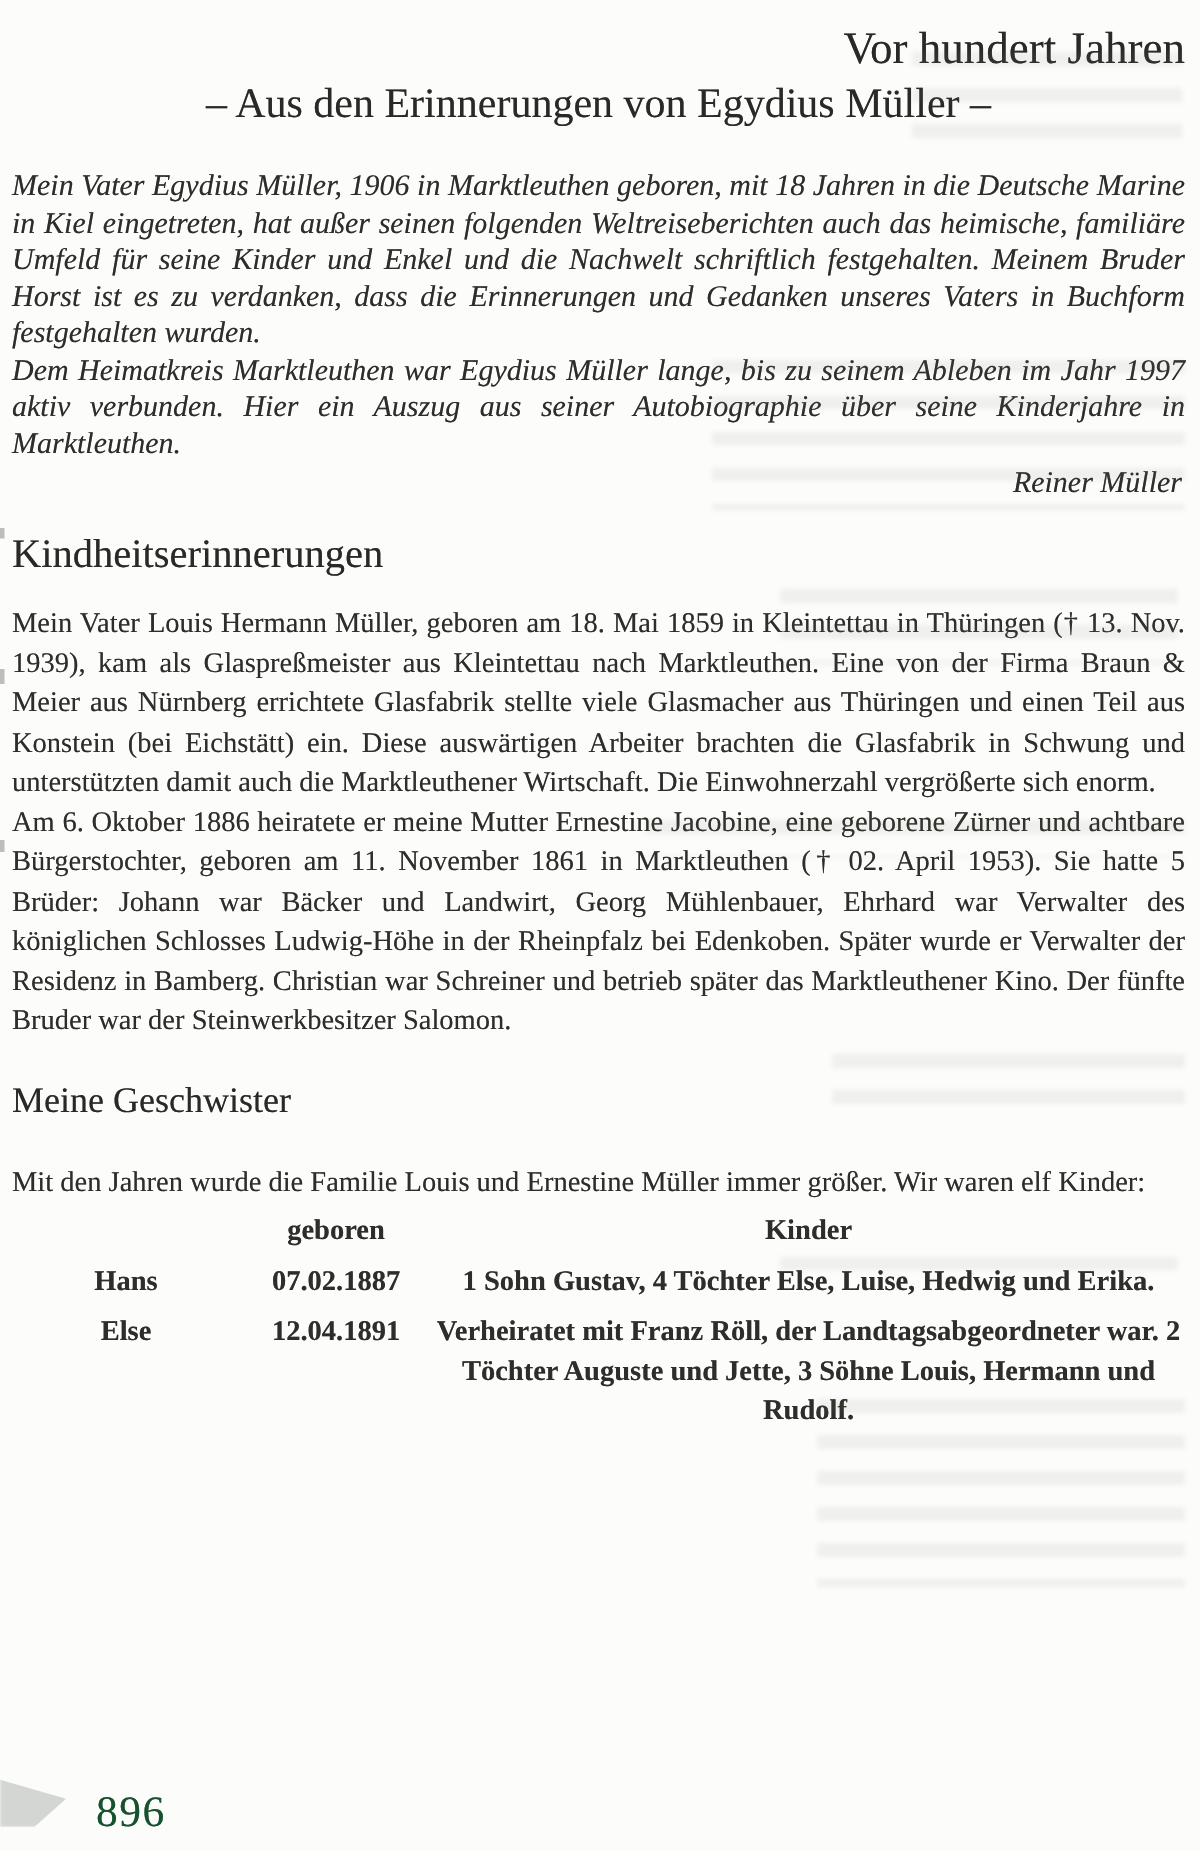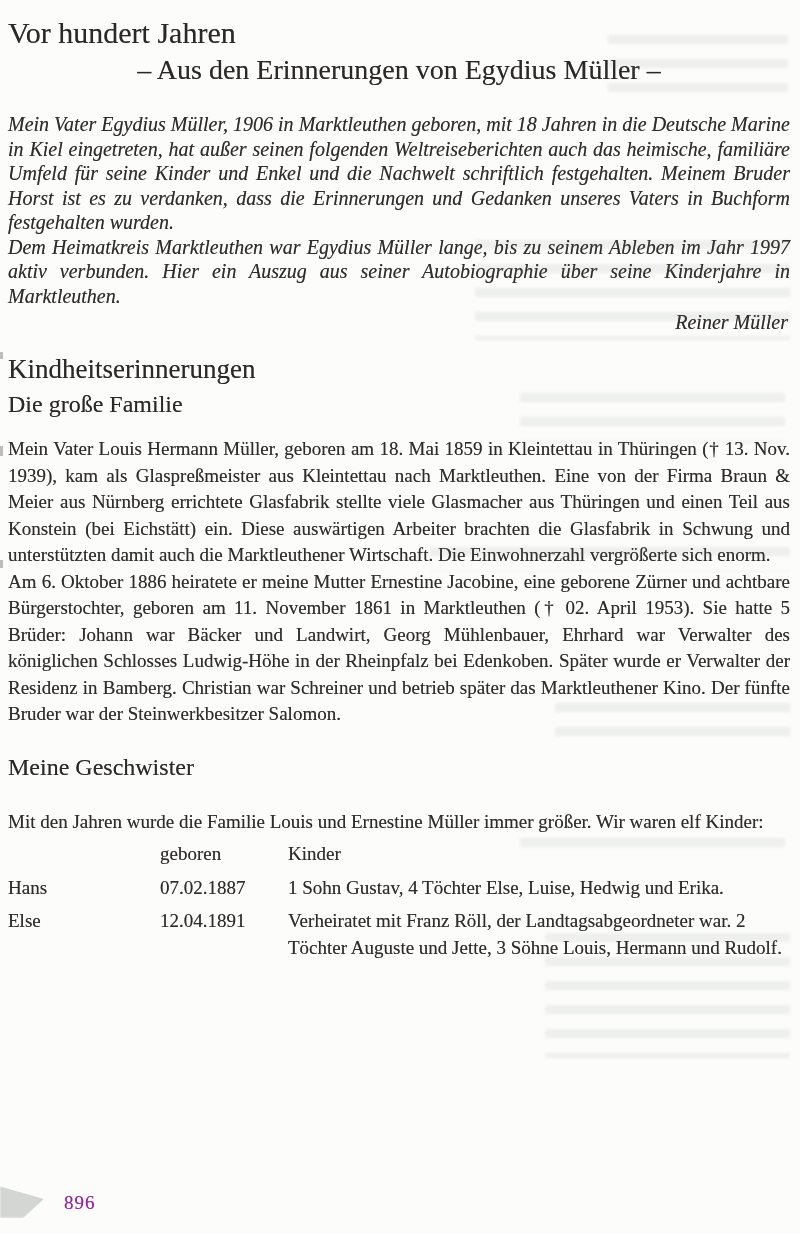--- a/index.html
+++ b/index.html
@@ -13,21 +13,21 @@
     overflow: hidden;
     font-family: "Liberation Serif", "DejaVu Serif", serif;
     color: #2f2d29;
     text-shadow: 0 0 .4px rgba(45,43,38,.55);
   }
   h1.title {
     margin: 0;
     font-size: 30px;
     line-height: 38px;
     font-weight: 400;
-    text-align: left;
+    text-align: right;
     color: #2b2926;
   }
   h2.subtitle {
     margin: 0;
     font-size: 28px;
     line-height: 36px;
     font-weight: 400;
     text-align: center;
     color: #2b2926;
   }
@@ -73,36 +73,36 @@
   table.siblings {
     margin-top: 6px;
     width: 782px;
     border-collapse: collapse;
     table-layout: fixed;
     font-size: 19px;
     line-height: 26.5px;
   }
   table.siblings td, table.siblings th {
     vertical-align: top;
-    font-weight: 400;
-    text-align: left;
+    font-weight: 700;
+    text-align: center;
     padding: 0 0 7px 0;
   }
   col.c-name { width: 152px; }
   col.c-born { width: 128px; }
   td.col-name, th.col-name { padding-left: 8px; }
   td.col-born { padding-left: 8px; }
   th.col-born { padding-left: 24px; }
   td.col-children { text-align: justify; }
   .page-number {
     position: absolute;
     left: 64px;
     top: 1192px;
-    font-size: 19px;
-    color: #a21caf;
+    font-size: 29px;
+    color: #14532d;
     letter-spacing: 1px;
   }
   
   .ghost {
     position: absolute;
     opacity: 0.09;
     filter: blur(1.6px);
     background-image: repeating-linear-gradient(to bottom,
       rgba(0,0,0,0) 0px, rgba(0,0,0,0) 5px,
       #6d7f72 5px, #6d7f72 14px,
@@ -134,21 +134,20 @@
   <h2 class="subtitle">– Aus den Erinnerungen von Egydius Müller –</h2>
 
   <div class="intro">
     <p>Mein Vater Egydius Müller, 1906 in Marktleuthen geboren, mit 18 Jahren in die Deutsche Marine in Kiel eingetreten, hat außer seinen folgenden Weltreiseberichten auch das heimische, familiäre Umfeld für seine Kinder und Enkel und die Nachwelt schriftlich festgehalten. Meinem Bruder Horst ist es zu verdanken, dass die Erinnerungen und Gedanken unseres Vaters in Buchform festgehalten wurden.</p>
     <p>Dem Heimatkreis Marktleuthen war Egydius Müller lange, bis zu seinem Ableben im Jahr 1997  aktiv verbunden. Hier ein Auszug aus seiner Autobiographie über seine Kinderjahre in Marktleuthen.</p>
   </div>
   <p class="signature">Reiner Müller</p>
 
   <h2 class="chapter">Kindheitserinnerungen</h2>
 
-  <h3 class="section">Die große Familie</h3>
   <div class="bodytext">
     <p>Mein Vater Louis Hermann Müller, geboren am 18. Mai 1859 in Kleintettau in Thüringen († 13. Nov. 1939), kam als Glaspreßmeister aus Kleintettau nach Marktleuthen. Eine von der Firma Braun &amp; Meier aus Nürnberg errichtete Glasfabrik stellte viele Glasmacher aus Thüringen und einen Teil aus Konstein (bei Eichstätt) ein. Diese auswärtigen Arbeiter brachten die Glasfabrik in Schwung und unterstützten damit auch die Marktleuthener Wirtschaft. Die Einwohnerzahl vergrößerte sich enorm.</p>
     <p>Am 6. Oktober 1886 heiratete er meine Mutter Ernestine Jacobine, eine geborene Zürner und achtbare Bürgerstochter, geboren am 11. November 1861 in Marktleuthen († 02. April 1953). Sie hatte 5 Brüder: Johann war Bäcker und Landwirt, Georg Mühlenbauer, Ehrhard war Verwalter des königlichen Schlosses Ludwig-Höhe in der Rheinpfalz bei Edenkoben. Später wurde er Verwalter der Residenz in Bamberg. Christian war Schreiner und betrieb später das Marktleuthener Kino. Der fünfte Bruder war der Steinwerkbesitzer Salomon.</p>
   </div>
 
   <h3 class="section section2">Meine Geschwister</h3>
   <div class="bodytext geschwister-intro">
     <p>Mit den Jahren wurde die Familie Louis und Ernestine Müller immer größer. Wir waren elf Kinder:</p>
   </div>
 

